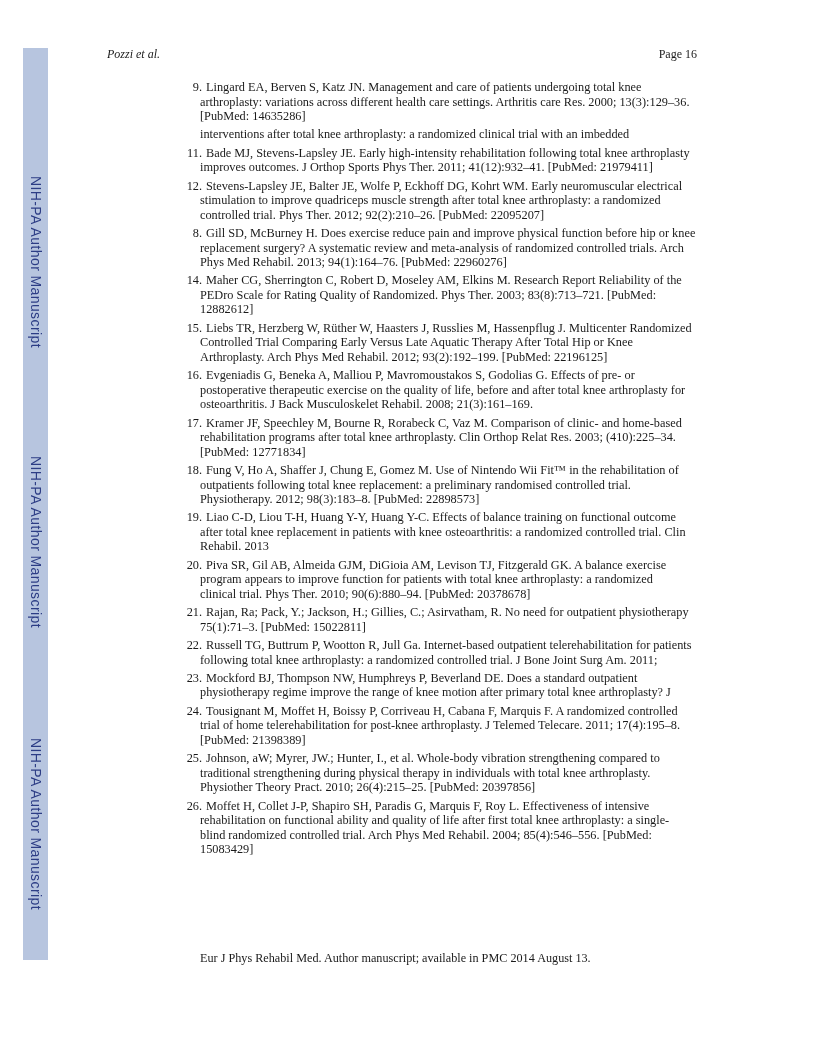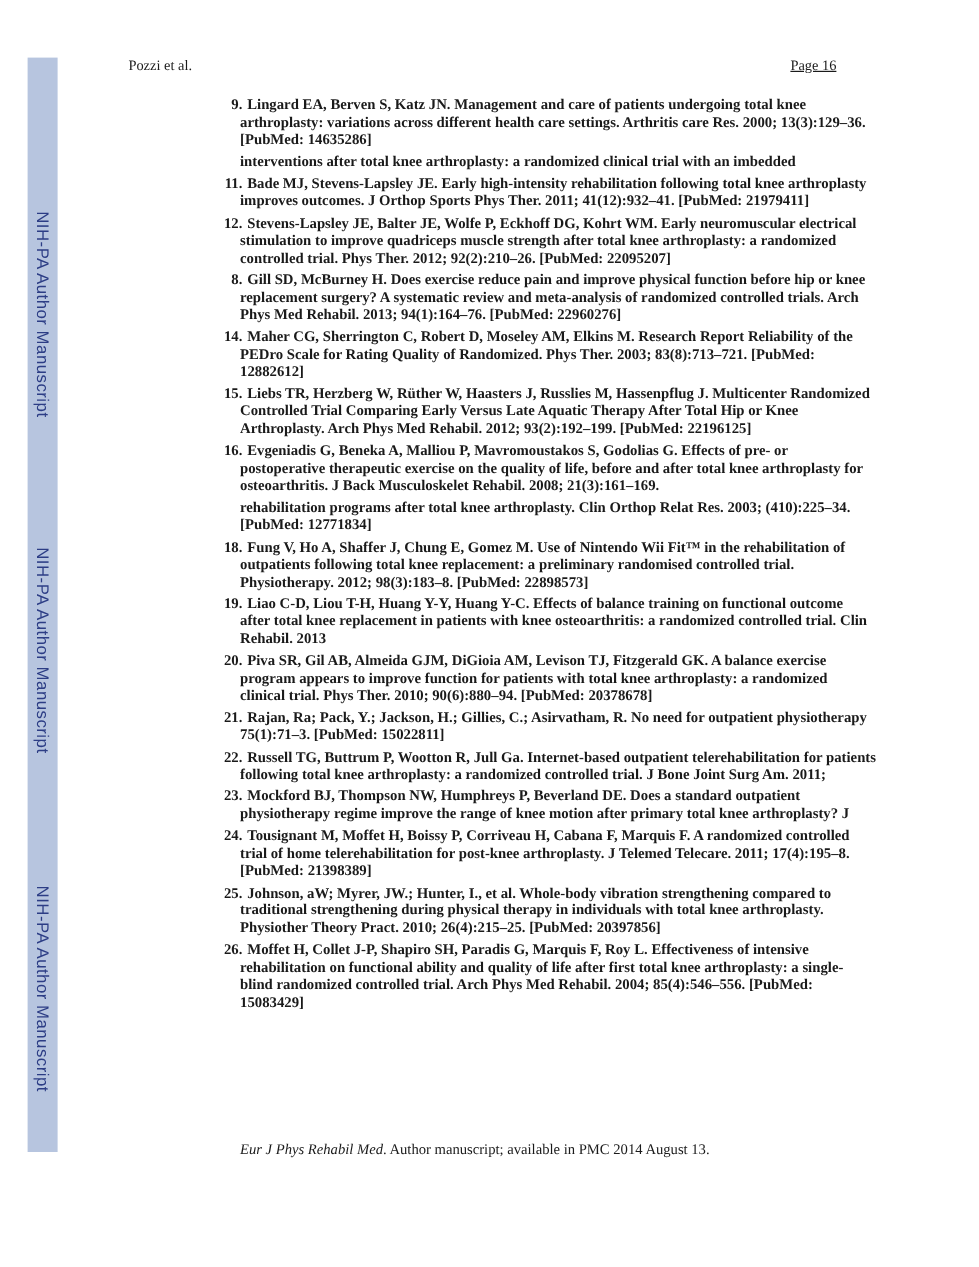--- a/index.html
+++ b/index.html
@@ -35,58 +35,58 @@
   .lbl1 { top: 128px; }
   .lbl2 { top: 408px; }
   .lbl3 { top: 690px; }
 
   
   .hdr-author {
     position: absolute;
     left: 107px;
     top: 47px;
     font-size: 12px;
+    font-style: italic;
   }
   .hdr-page {
     position: absolute;
     right: 119px;
     top: 47px;
     font-size: 12px;
-    text-decoration: underline;
   }
 
   
   .ref-list {
     position: absolute;
     left: 182px;
     top: 80px;
     width: 545px;
     font-size: 12.3px;
     line-height: 14.5px;
   }
   .ref { padding-left: 18px; margin-bottom: 3.9px; }
-  .ref .line { white-space: nowrap; font-weight: bold; }
+  .ref .line { white-space: nowrap; }
   .ref .line.first { text-indent: -18px; }
   .ref .num {
     display: inline-block;
     min-width: 20px;
     text-align: right;
     margin-right: 4px;
     text-indent: 0;
   }
 
   
   .footer {
     position: absolute;
     left: 200px;
     top: 951px;
     font-size: 12.2px;
     white-space: nowrap;
   }
-  .footer .journal { font-style: italic; }
+  .footer .journal { }
 </style>
 </head>
 <body>
 
 <div class="page">
 
   <div class="nihpa-bar" style="background: rgb(183, 197, 223);">
     <span class="nihpa-label lbl1" style="color: rgb(44, 61, 133);">NIH-PA Author Manuscript</span>
     <span class="nihpa-label lbl2" style="color: rgb(44, 61, 133);">NIH-PA Author Manuscript</span>
     <span class="nihpa-label lbl3" style="color: rgb(44, 61, 133);">NIH-PA Author Manuscript</span>
@@ -127,20 +127,21 @@
         <div class="line first"><span class="num">15.</span>Liebs TR, Herzberg W, Rüther W, Haasters J, Russlies M, Hassenpflug J. Multicenter Randomized</div>
         <div class="line">Controlled Trial Comparing Early Versus Late Aquatic Therapy After Total Hip or Knee</div>
         <div class="line">Arthroplasty. Arch Phys Med Rehabil. 2012; 93(2):192–199. [PubMed: 22196125]</div>
       </div>
       <div class="ref">
         <div class="line first"><span class="num">16.</span>Evgeniadis G, Beneka A, Malliou P, Mavromoustakos S, Godolias G. Effects of pre- or</div>
         <div class="line">postoperative therapeutic exercise on the quality of life, before and after total knee arthroplasty for</div>
         <div class="line">osteoarthritis. J Back Musculoskelet Rehabil. 2008; 21(3):161–169.</div>
       </div>
       <div class="ref">
+        <div class="line first"><span class="num">17.</span>Kramer JF, Speechley M, Bourne R, Rorabeck C, Vaz M. Comparison of clinic- and home-based</div>
         <div class="line">rehabilitation programs after total knee arthroplasty. Clin Orthop Relat Res. 2003; (410):225–34.</div>
         <div class="line">[PubMed: 12771834]</div>
       </div>
       <div class="ref">
         <div class="line first"><span class="num">18.</span>Fung V, Ho A, Shaffer J, Chung E, Gomez M. Use of Nintendo Wii Fit™ in the rehabilitation of</div>
         <div class="line">outpatients following total knee replacement: a preliminary randomised controlled trial.</div>
         <div class="line">Physiotherapy. 2012; 98(3):183–8. [PubMed: 22898573]</div>
       </div>
       <div class="ref">
         <div class="line first"><span class="num">19.</span>Liao C-D, Liou T-H, Huang Y-Y, Huang Y-C. Effects of balance training on functional outcome</div>

